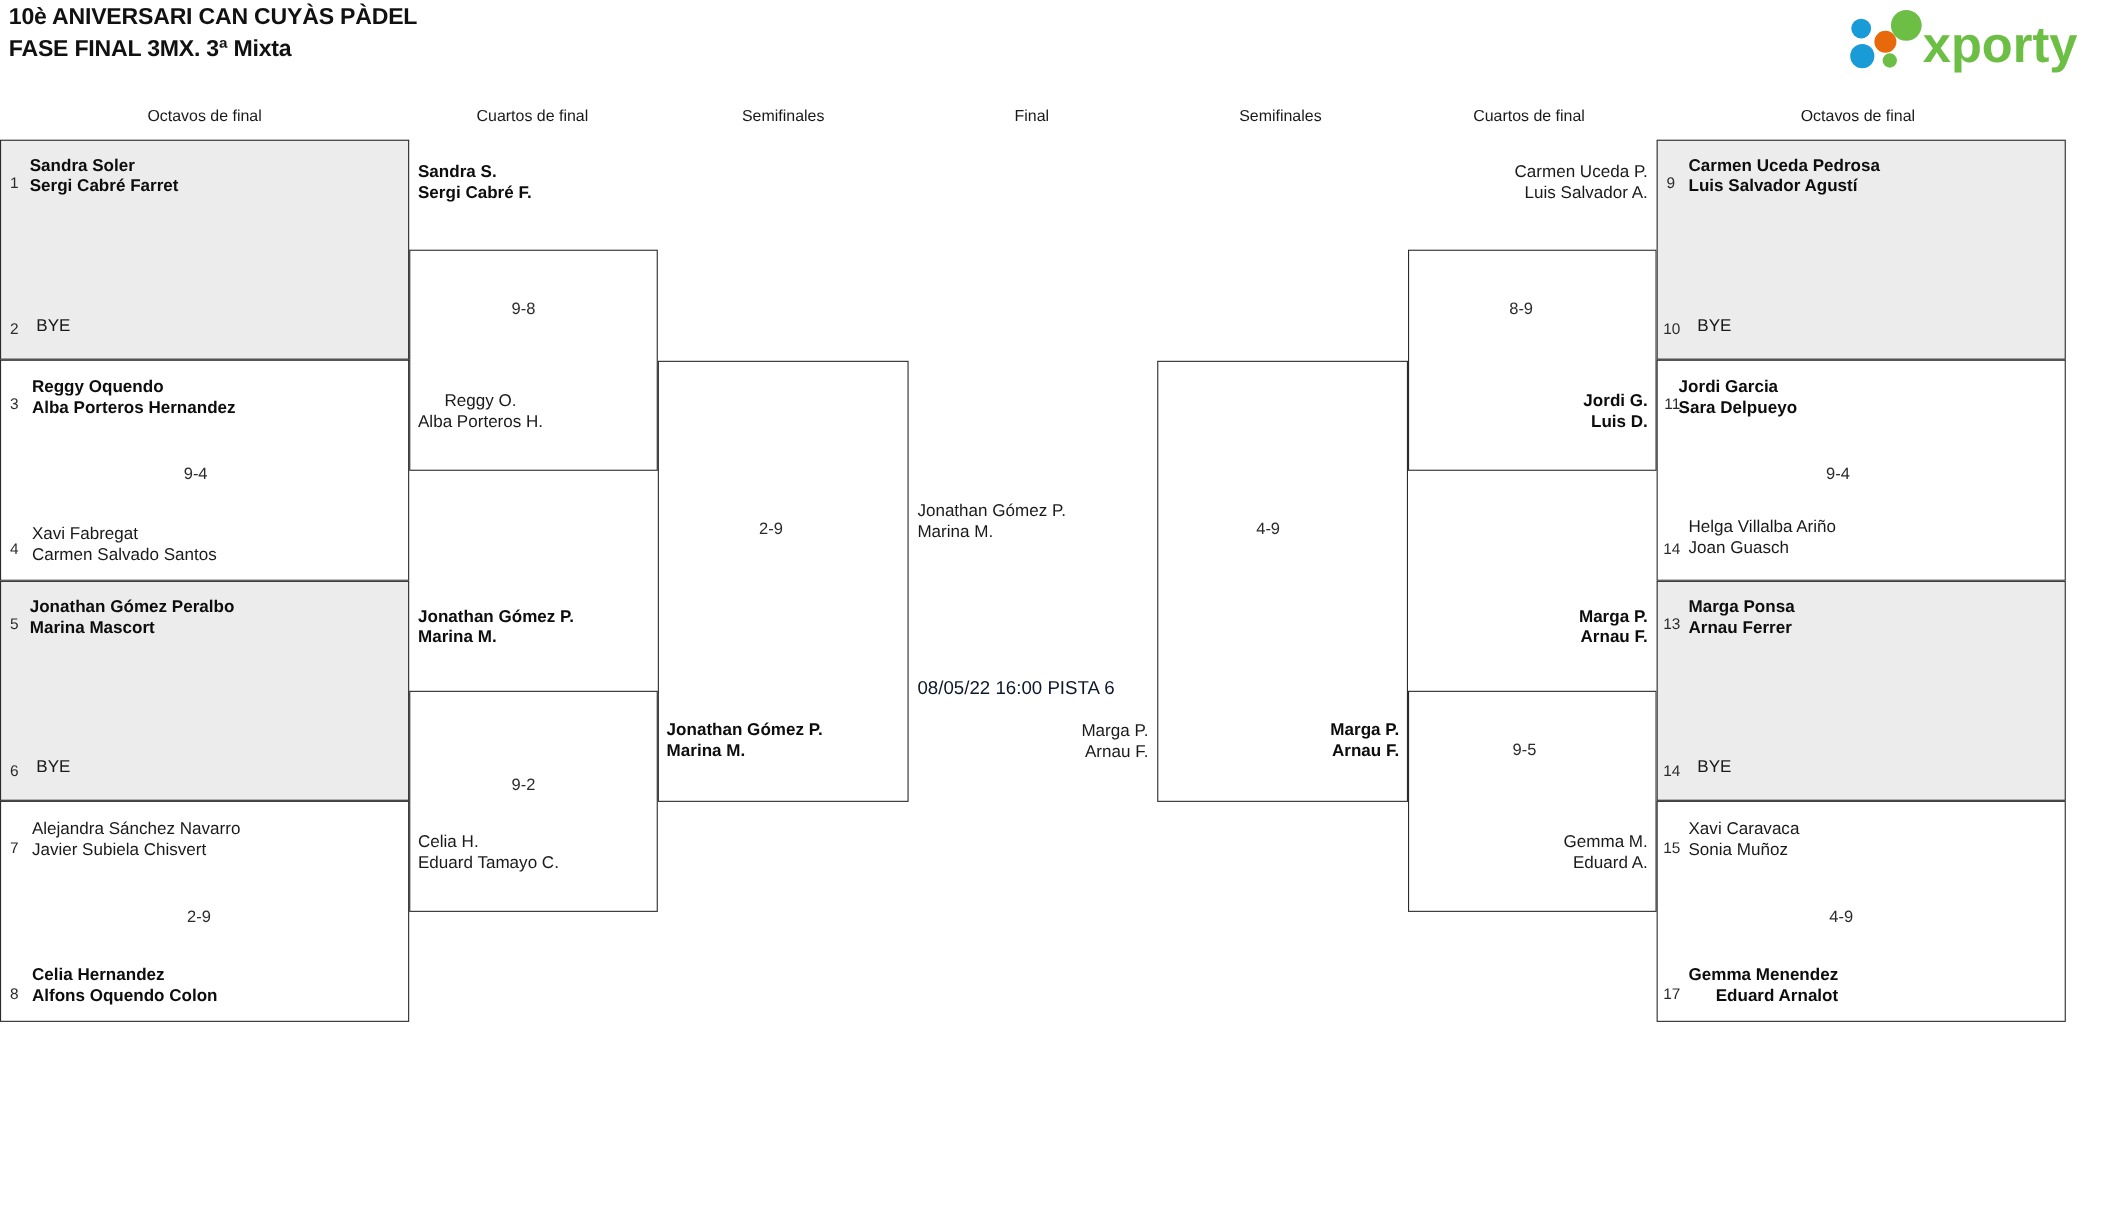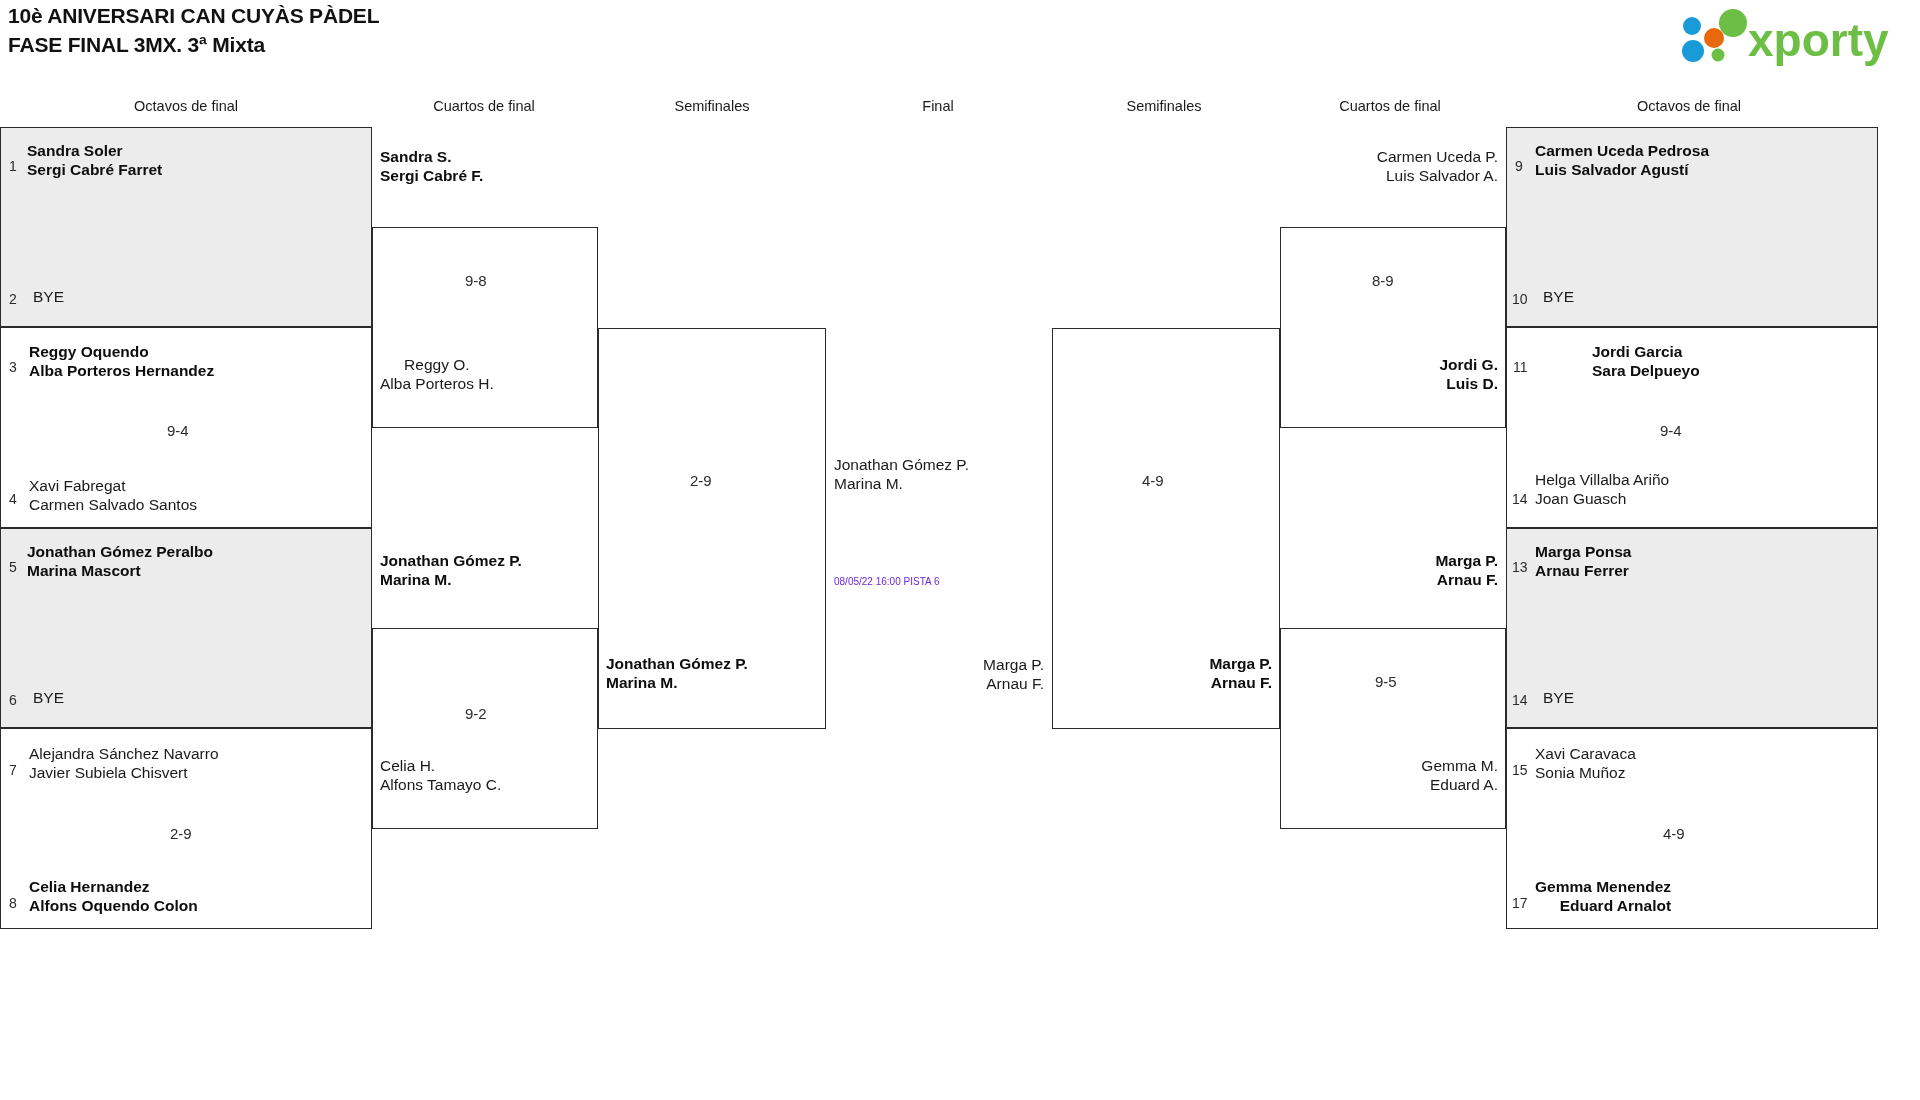--- a/index.html
+++ b/index.html
@@ -89,23 +89,24 @@
     text-align: right;
   }
   .score {
     position: absolute;
     font-size: 15px;
     color: #2b2b2b;
     white-space: nowrap;
   }
   .meta {
     position: absolute;
-    font-size: 10px;
-    color: #6d28d9;
+    font-size: 17px;
+    color: #0f172a;
     white-space: nowrap;
+    margin-top: 40px;
   }
 </style>
 </head>
 <body>
 
 <div id="header-title">10è ANIVERSARI CAN CUYÀS PÀDEL
 FASE FINAL 3MX. 3ª Mixta</div>
 
 <div id="brand-logo">
   <svg viewBox="0 0 230 62" width="230" height="62" xmlns="http://www.w3.org/2000/svg">
@@ -165,21 +166,21 @@
 Sergi Cabré F.</div>
   <div class="score" style="left:465px; top:272px;">9-8</div>
   <div class="team" style="left:380px; top:356px;text-align:center;">Reggy O.
 Alba Porteros H.</div>
 
   <div class="box" style="left:372px; top:628px; width:226px; height:201px;"></div>
   <div class="team win" style="left:380px; top:552px;">Jonathan Gómez P.
 Marina M.</div>
   <div class="score" style="left:465px; top:705px;">9-2</div>
   <div class="team" style="left:380px; top:757px;">Celia H.
-Alfons Tamayo C.</div>
+Eduard Tamayo C.</div>
 
   <div class="box" style="left:598px; top:328px; width:228px; height:401px;"></div>
   <div class="score" style="left:690px; top:472px;">2-9</div>
   <div class="team win" style="left:606px; top:655px;">Jonathan Gómez P.
 Marina M.</div>
 
   <div class="team" style="left:834px; top:456px;">Jonathan Gómez P.
 Marina M.</div>
   <div class="meta" style="left:834px; top:576px;">08/05/22 16:00 PISTA 6</div>
   <div class="team right" style="left:858px; top:656px; width:186px;">Marga P.
@@ -206,21 +207,21 @@
 
   <div class="box shaded" style="left:1506px; top:127px; width:372px; height:200px;"></div>
   <div class="seed-num" style="left:1515px; top:159px;">9</div>
   <div class="team win" style="left:1535px; top:142px;">Carmen Uceda Pedrosa
 Luis Salvador Agustí</div>
   <div class="seed-num" style="left:1512px; top:292px;">10</div>
   <div class="team" style="left:1543px; top:288px;">BYE</div>
 
   <div class="box" style="left:1506px; top:327px; width:372px; height:201px;"></div>
   <div class="seed-num" style="left:1513px; top:360px;">11</div>
-  <div class="team win" style="left:1592px; top:343px;">Jordi Garcia
+  <div class="team win" style="left:1526px; top:343px;">Jordi Garcia
 Sara Delpueyo</div>
   <div class="score" style="left:1660px; top:422px;">9-4</div>
   <div class="seed-num" style="left:1512px; top:492px;">14</div>
   <div class="team" style="left:1535px; top:471px;">Helga Villalba Ariño
 Joan Guasch</div>
 
   <div class="box shaded" style="left:1506px; top:528px; width:372px; height:200px;"></div>
   <div class="seed-num" style="left:1512px; top:560px;">13</div>
   <div class="team win" style="left:1535px; top:543px;">Marga Ponsa
 Arnau Ferrer</div>

